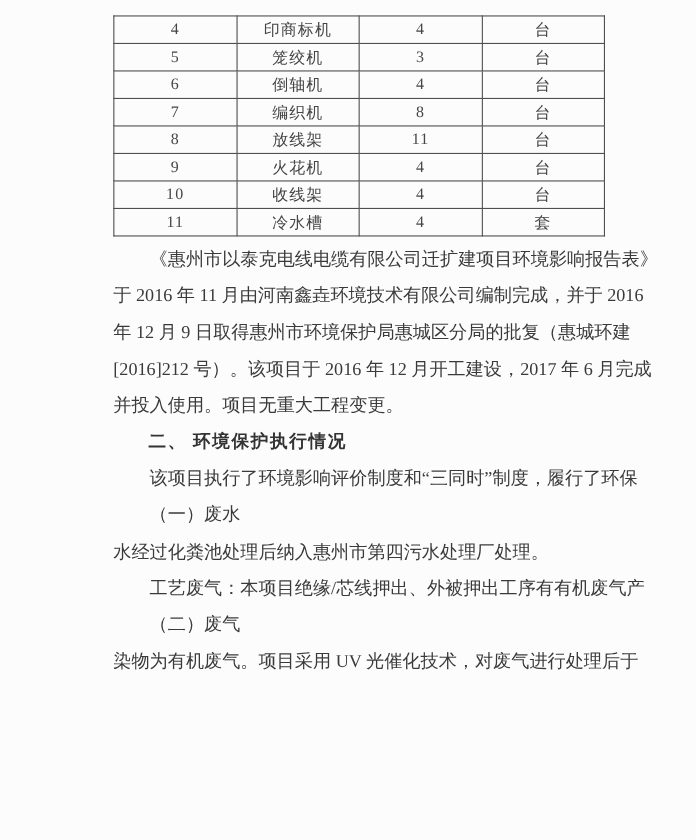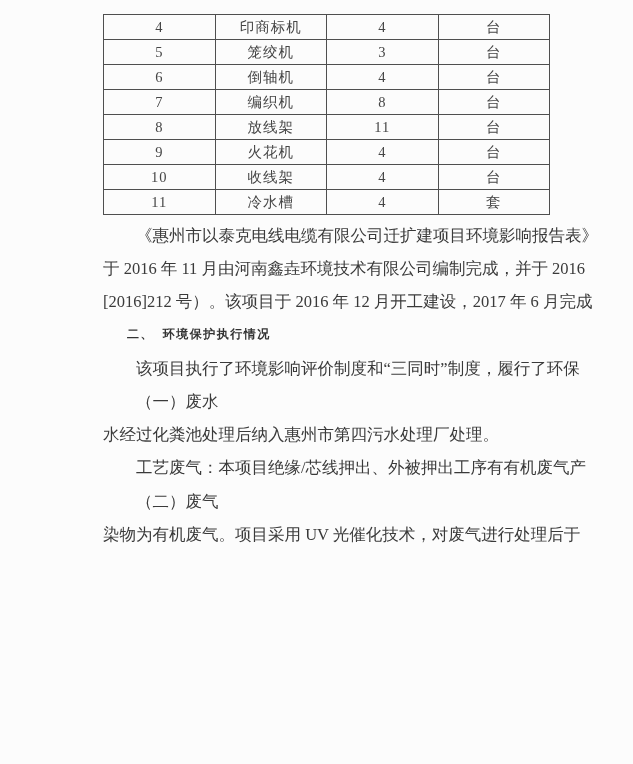--- a/index.html
+++ b/index.html
@@ -48,22 +48,22 @@
     line-height: 33.2px;
   }
   .line {
     white-space: nowrap;
     height: 33.2px;
   }
   .indent { text-indent: 2em; }
   .full { text-align-last: justify; text-align: right; }
   .heading {
     font-weight: bold;
-    font-family: Liberation Mono, monospace;
-    font-size: 12px;
+    font-family: Liberation Serif, serif;
+    font-size: 16px;
     letter-spacing: 1.5px;
     color: #333333;
   }
 </style>
 </head>
 <body>
 
 <div class="page">
 
   <table class="equip">
@@ -115,21 +115,23 @@
         <td>冷水槽</td>
         <td>4</td>
         <td>套</td>
       </tr>
     </tbody>
   </table>
 
   <div class="text-block">
     <div class="line indent full">《惠州市以泰克电线电缆有限公司迁扩建项目环境影响报告表》</div>
     <div class="line full">于 2016 年 11 月由河南鑫垚环境技术有限公司编制完成，并于 2016</div>
+    <div class="line full">年 12 月 9 日取得惠州市环境保护局惠城区分局的批复（惠城环建</div>
     <div class="line full">[2016]212 号）。该项目于 2016 年 12 月开工建设，2017 年 6 月完成</div>
+    <div class="line">并投入使用。项目无重大工程变更。</div>
     <div class="line indent heading">二、 环境保护执行情况</div>
     <div class="line indent full">该项目执行了环境影响评价制度和“三同时”制度，履行了环保</div>
     <div class="line indent">（一）废水</div>
     <div class="line">水经过化粪池处理后纳入惠州市第四污水处理厂处理。</div>
     <div class="line indent full">工艺废气：本项目绝缘/芯线押出、外被押出工序有有机废气产</div>
     <div class="line indent">（二）废气</div>
     <div class="line full">染物为有机废气。项目采用 UV 光催化技术，对废气进行处理后于</div>
   </div>
 
 </div>

